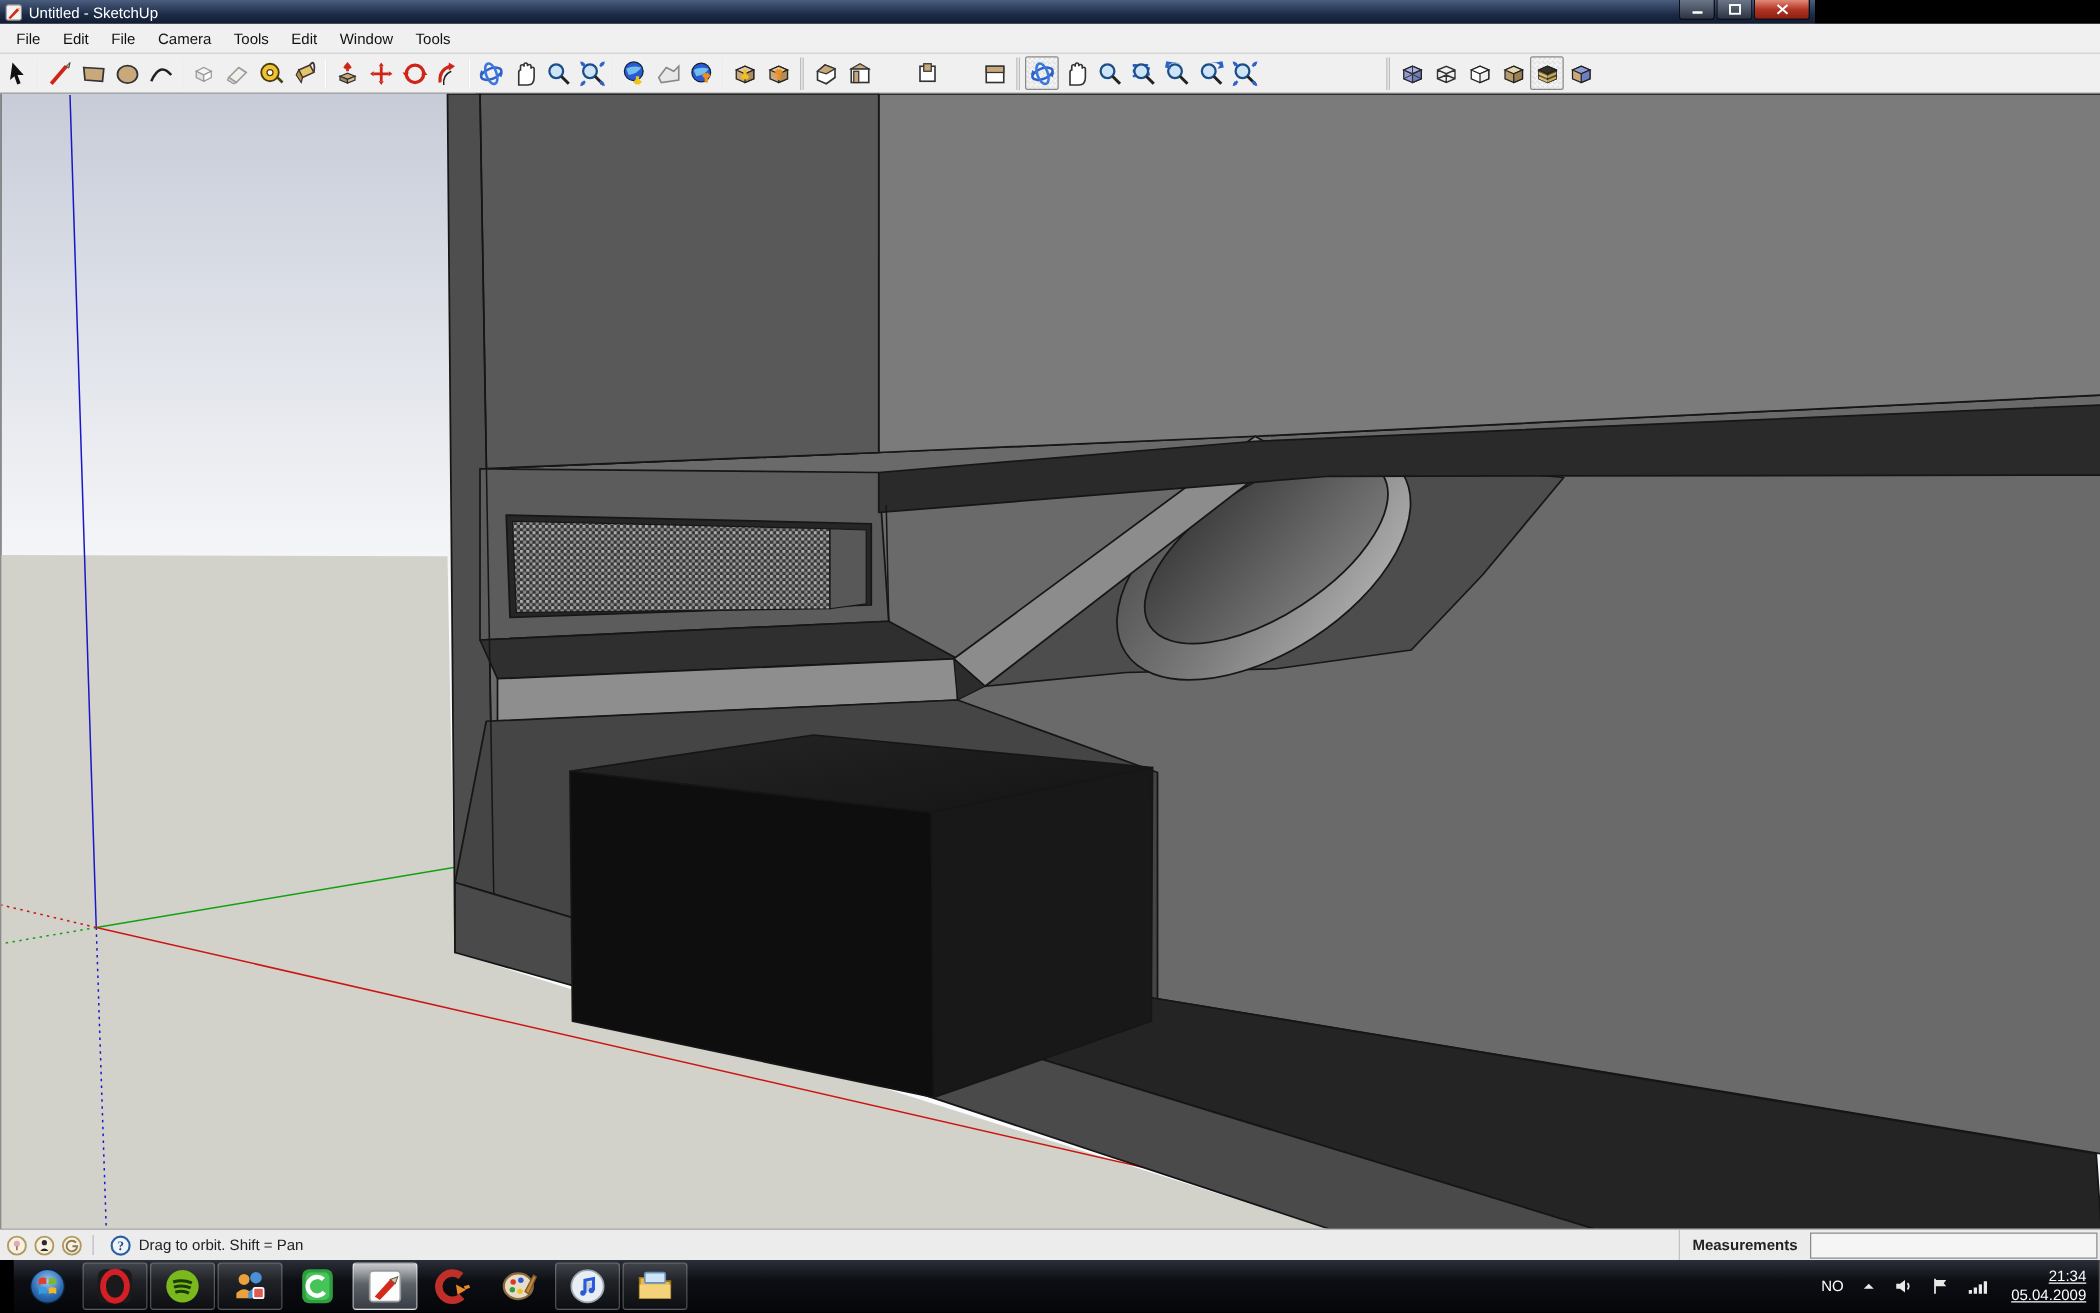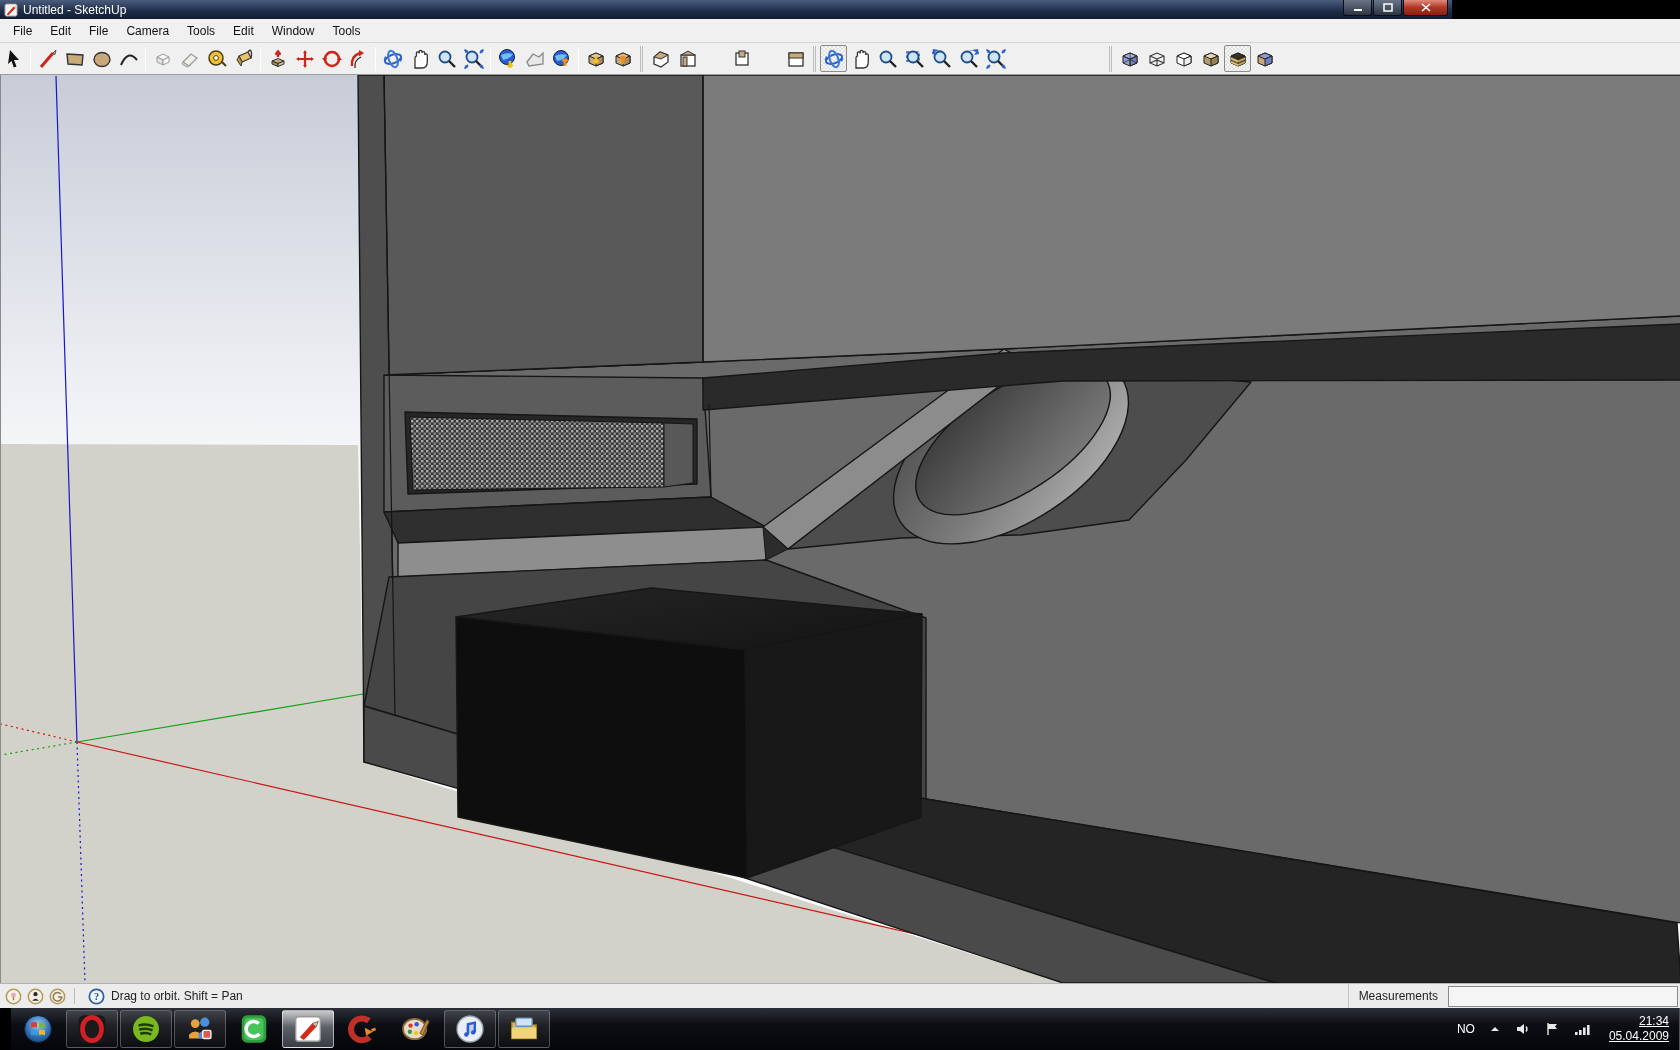--- a/index.html
+++ b/index.html
@@ -43,21 +43,21 @@
 
   
   #statusbar { position:absolute; left:0; top:983px; width:1680px; height:25px;
     background:#ececec; border-top:1px solid #b5b5b5; display:flex; align-items:center;
     font-size:12px; color:#222; }
   .sb-circle { width:17px; height:17px; margin-left:5px; }
   .sb-sep { width:1px; height:16px; background:#bbb; margin:0 8px; }
   #sb-hint { margin-left:6px; }
   #sb-right { margin-left:auto; display:flex; align-items:center; height:100%; }
   #sb-meas-label { padding:0 10px; border-left:1px solid #c2c2c2; height:100%;
-    display:flex; align-items:center; }
+    display:flex; align-items:center;font-weight:bold; }
   #sb-meas-box { width:230px; height:21px; background:#f5f5f5; border:1px solid #8a8a8a;
     margin-right:2px; font-size:12px; padding:0 4px; }
 
   
   #taskbar { position:absolute; left:11px; top:1008px; width:1680px; height:42px;
     background:linear-gradient(#2b2f38,#0c0e13 40%,#05060a);
     display:flex; align-items:center; }
   .tb-app { width:52px; height:38px; margin:0 1px; border-radius:3px;
     display:flex; align-items:center; justify-content:center; position:relative; }
   .tb-app svg { width:30px; height:30px; }

